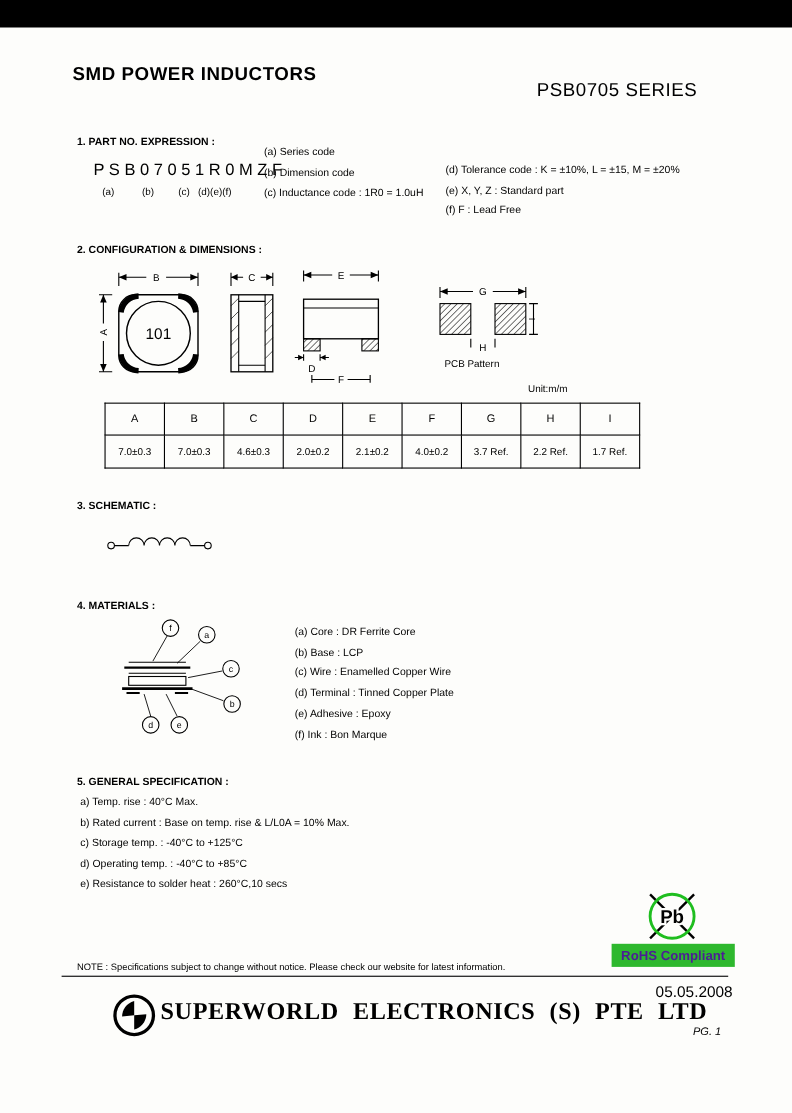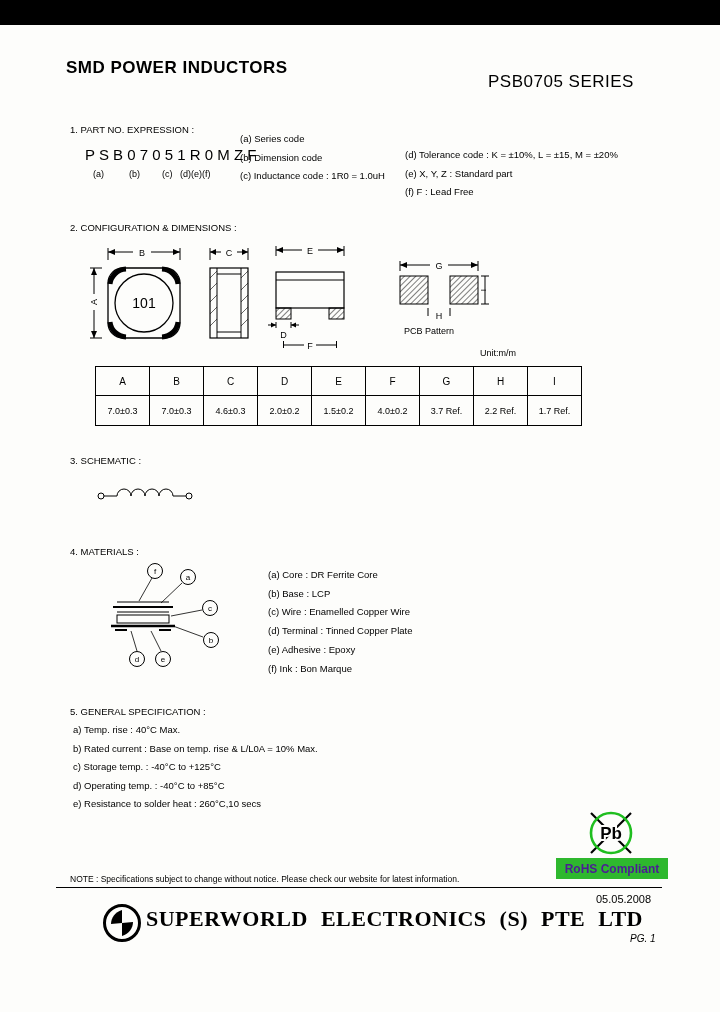--- a/index.html
+++ b/index.html
@@ -2,35 +2,35 @@
 <html><head>
 <meta charset="utf-8">
 <style>
   html,body{margin:0;padding:0}
   body{width:720px;height:1012px;position:relative;background:#fdfdfb;color:#000;
        font-family:"Liberation Sans",sans-serif;overflow:hidden}
   .abs{position:absolute}
   .topbar{position:absolute;left:0;top:0;width:720px;height:25px;background:#000}
   .doc-title{font-size:17px;font-weight:bold;letter-spacing:.5px}
   .series-title{font-size:17px;letter-spacing:.5px}
-  .sech{font-size:9.5px;font-weight:normal}
+  .sech{font-size:9.5px;font-weight:bold}
   .t95{font-size:9.5px}
   .t9{font-size:9px}
   .t85{font-size:8.5px}
   .partno{font-size:15px;font-weight:normal}
   .dim-table{border-collapse:collapse}
   .dim-table th,.dim-table td{border:1px solid #000;width:51px;text-align:center;vertical-align:middle}
   .dim-table th{height:26px;font-size:10px;font-weight:normal}
   .dim-table td{height:27px;font-size:9px}
   .rohs{width:112px;height:21px;background:#2eb82e;color:#4c1d95;font-size:12px;font-weight:bold;
         display:flex;align-items:center;justify-content:center}
   .divider{height:1.4px;background:#000}
   .company{font-family:"Liberation Serif",serif;font-size:22px;font-weight:bold;word-spacing:7px;letter-spacing:.5px}
   .pg{font-size:10px;font-style:italic}
-  .date{font-size:11px;text-align:left}
+  .date{font-size:14px;text-align:left}
   .unit{font-size:9px;text-align:left}
   svg text{font-family:"Liberation Sans",sans-serif}
 </style>
 </head>
 <body>
 
 <div class="abs" style="left:0;top:0;width:704px;height:1012px">
 
   <div class="topbar"></div>
 
@@ -175,21 +175,21 @@
       <th>F</th>
       <th>G</th>
       <th>H</th>
       <th>I</th>
     </tr>
     <tr>
       <td>7.0±0.3</td>
       <td>7.0±0.3</td>
       <td>4.6±0.3</td>
       <td>2.0±0.2</td>
-      <td>1.5±0.2</td>
+      <td>2.1±0.2</td>
       <td>4.0±0.2</td>
       <td>3.7 Ref.</td>
       <td>2.2 Ref.</td>
       <td>1.7 Ref.</td>
     </tr>
   </tbody>
     </table>
 
   <div class="abs sech" style="left:70px;top:455px">3. SCHEMATIC :</div>
   <svg class="abs" style="left:93px;top:476px" width="110" height="34" viewBox="0 0 110 34">

